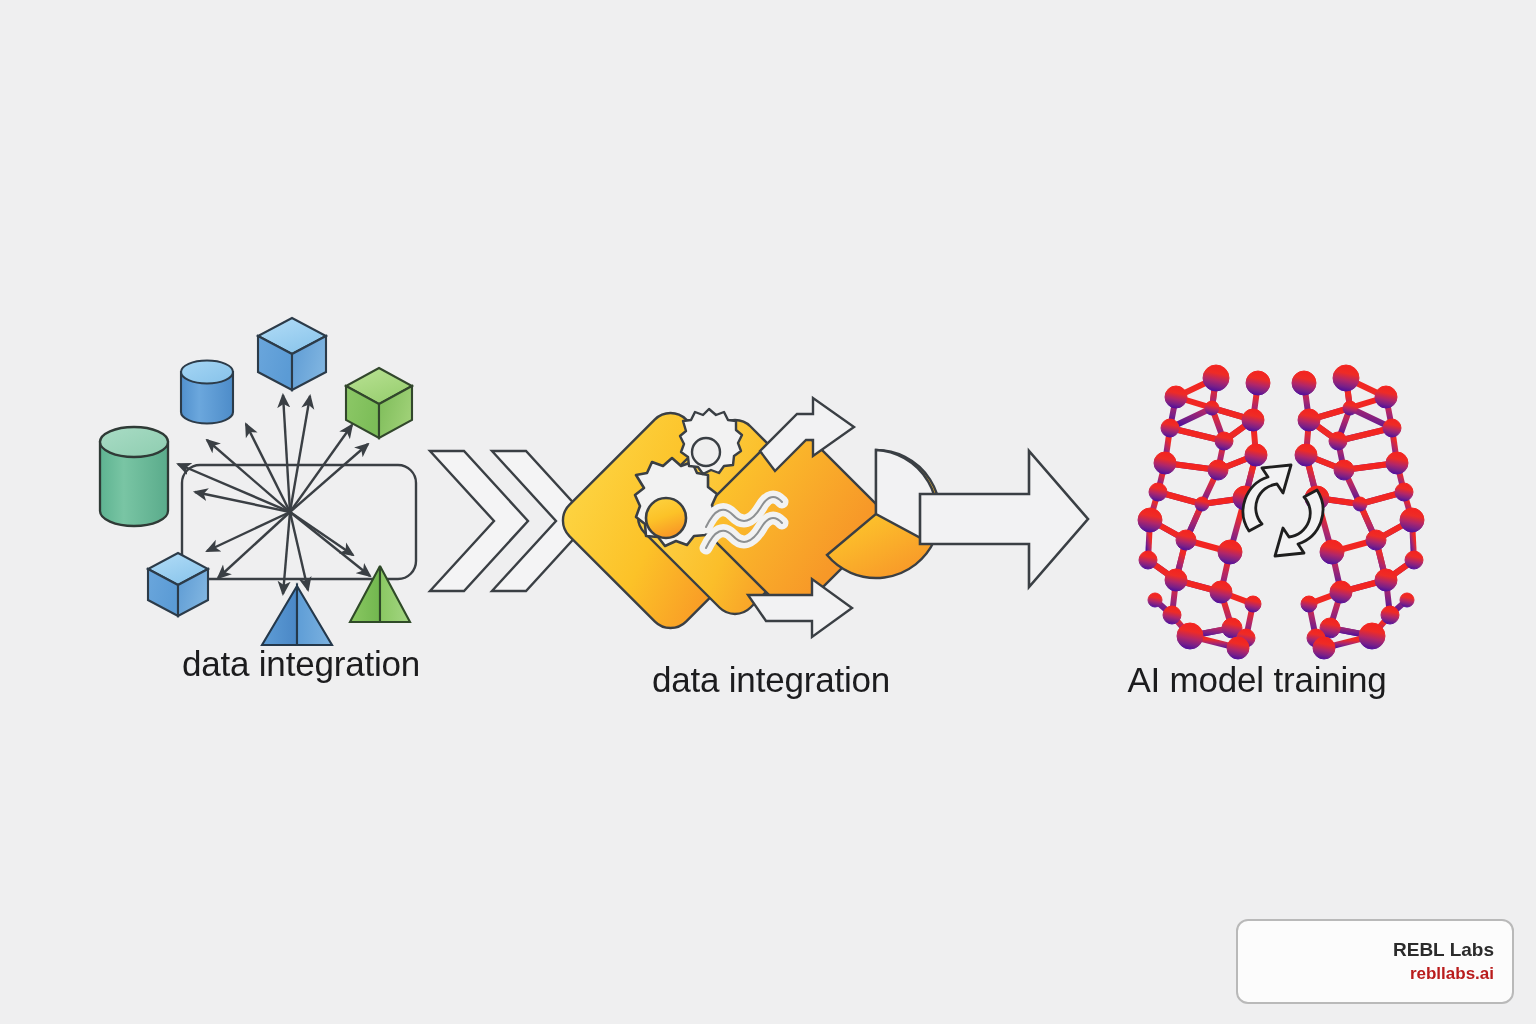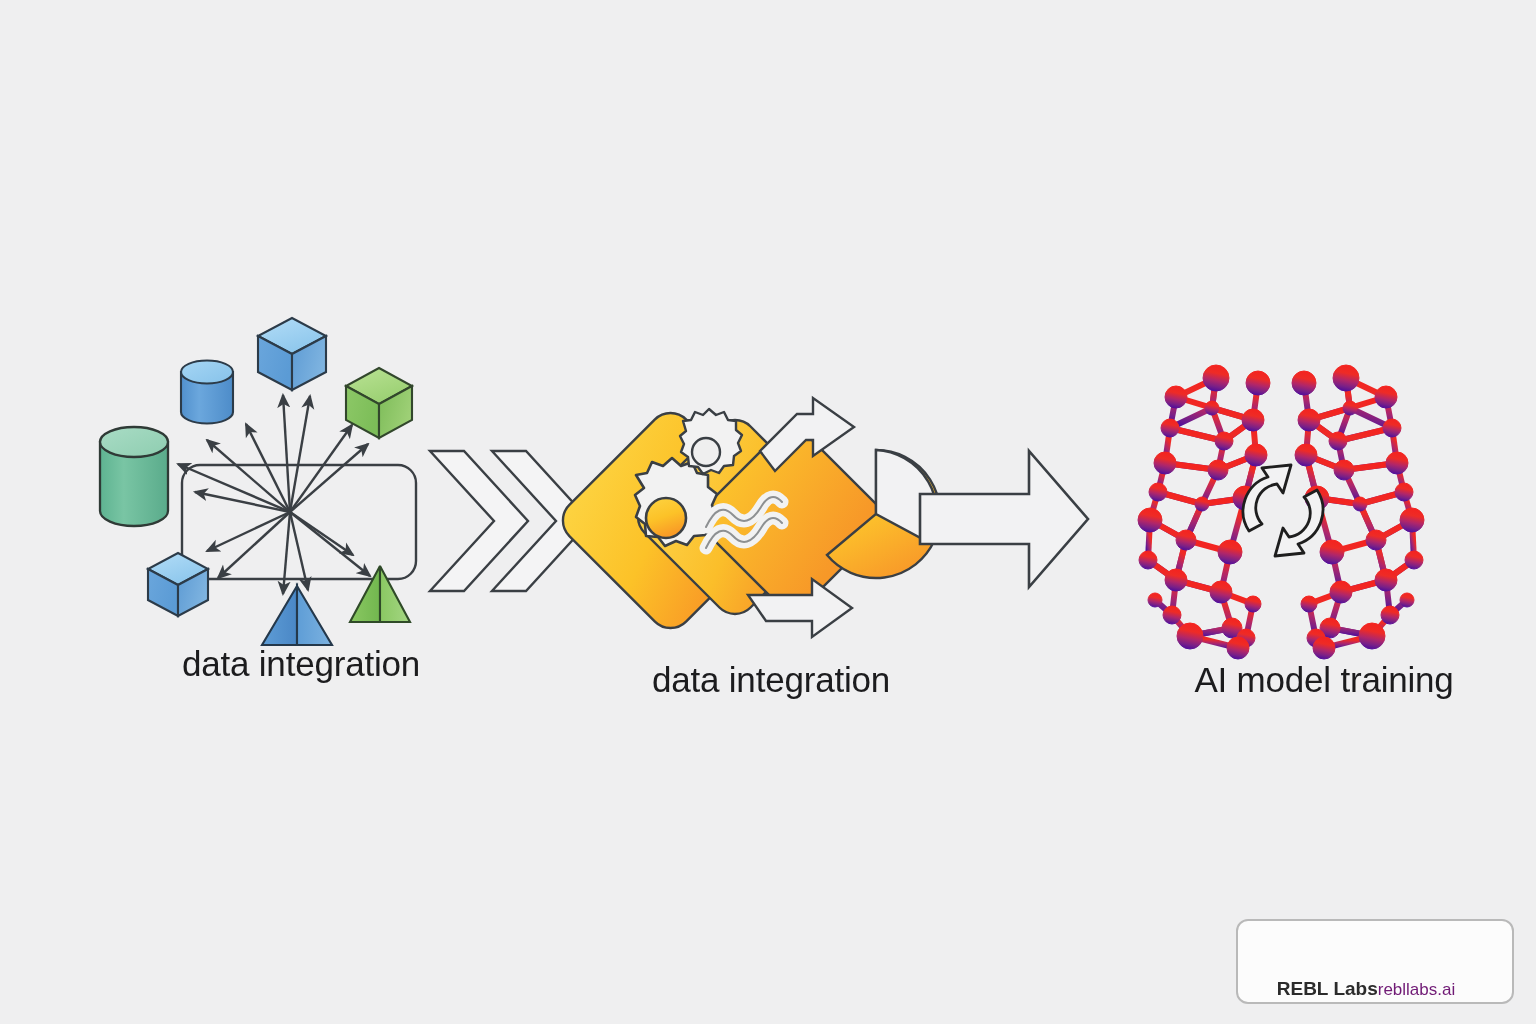--- a/index.html
+++ b/index.html
@@ -27,50 +27,50 @@
     font-family: "Liberation Sans", sans-serif;
     font-size: 35px;
     font-weight: 400;
     color: #1c1c1e;
     letter-spacing: -0.2px;
     white-space: nowrap;
     transform: translateX(-50%);
   }
   #label-integration { left: 285px; top: 644px; margin-left: 16px; }
   #label-processing  { left: 771px; top: 660px; }
-  #label-training    { left: 1324px; top: 660px; }
+  #label-training    { left: 1257px; top: 660px; }
 
   #watermark {
     position: absolute;
     left: 1236px;
     top: 919px;
     width: 278px;
     height: 85px;
     background: #fcfcfc;
     border: 2px solid #b9b9b9;
     border-radius: 12px;
     box-sizing: border-box;
     display: flex;
-    flex-direction: row;
+    flex-direction: column;
     align-items: flex-end;
     justify-content: center;
     padding-right: 18px;
   }
   #watermark .wm-name {
     font-family: "Liberation Sans", sans-serif;
     font-size: 19px;
     font-weight: bold;
     color: #2b2b2b;
     line-height: 1.35;
   }
   #watermark .wm-url {
     font-family: "Liberation Sans", sans-serif;
     font-size: 17px;
-    font-weight: 400;
-    color: #701a75;
+    font-weight: 700;
+    color: #b91c1c;
     line-height: 1.35;
   }
 </style>
 </head>
 <body style="background: rgb(239, 239, 240);">
 
 <svg id="canvas" viewBox="0 0 1536 1024" xmlns="http://www.w3.org/2000/svg">
   <defs>
 
     <linearGradient id="gOrangeA" x1="0" y1="0" x2="0.35" y2="1">

